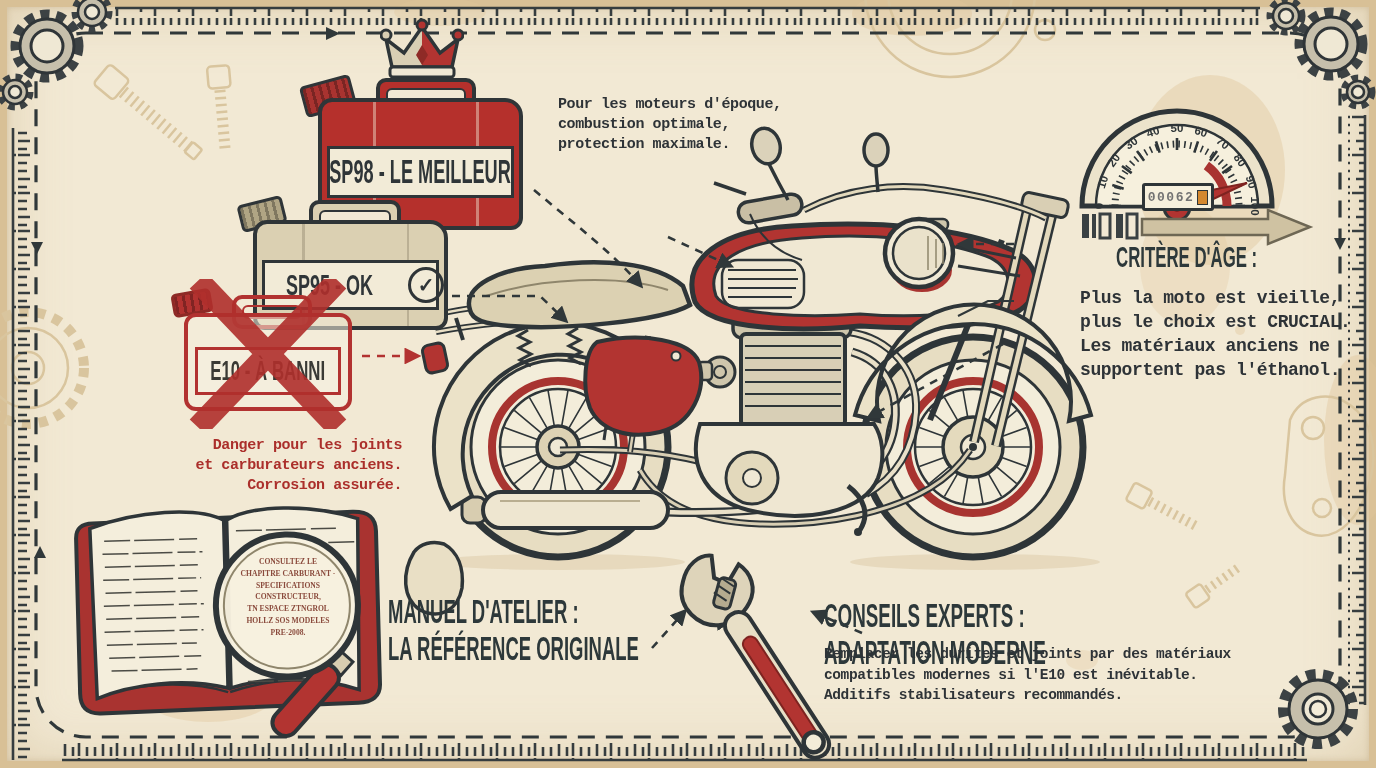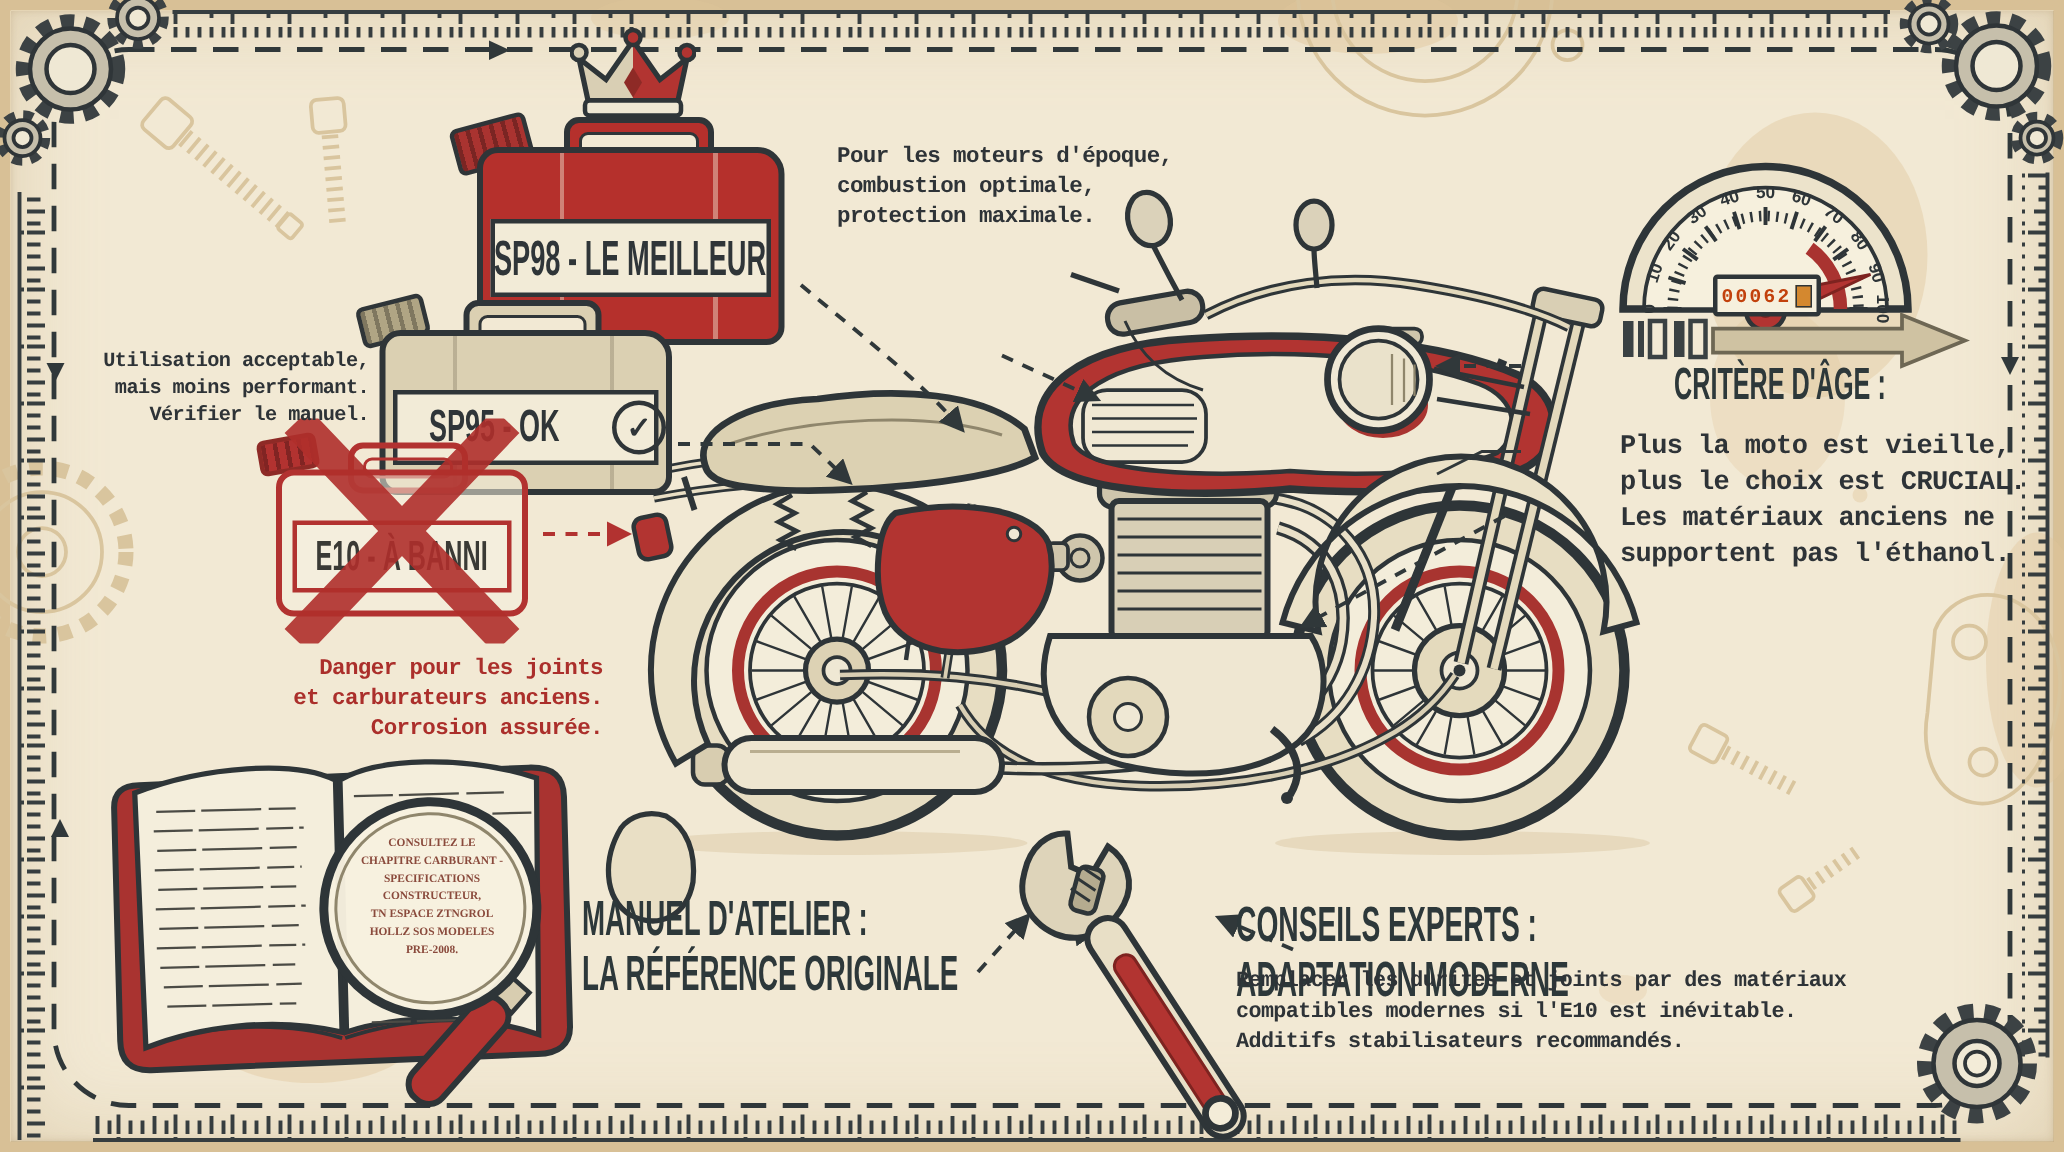--- a/index.html
+++ b/index.html
@@ -24,21 +24,21 @@
     justify-content:center;color:#2f3538;font-weight:700;gap:6px;}
   .can-label .condensed{transform-origin:center;white-space:nowrap;}
   .check-circle{width:30px;height:30px;border:3.5px solid #2f3538;border-radius:50%;display:inline-flex;
     align-items:center;justify-content:center;font-size:20px;font-weight:700;color:#2f3538;flex:0 0 auto;}
   #lens-text{position:absolute;left:224px;top:556px;width:128px;text-align:center;
     font-family:Liberation Serif, serif;font-weight:700;font-size:7.6px;
     line-height:1.55;color:#8a4a3c;white-space:pre-line;z-index:4;}
   #odometer{position:absolute;left:1142px;top:183px;width:66px;height:22px;background:#f6f0dd;
     border:3px solid #2e3538;border-radius:3px;display:flex;align-items:center;justify-content:center;gap:3px;z-index:3;}
   #odometer .digits{font-family:"Liberation Mono","DejaVu Sans Mono",monospace;font-weight:700;font-size:13px;
-    letter-spacing:1.5px;color:#c2410c;}
+    letter-spacing:1.5px;color:#737373;}
   #odometer .cell{width:9px;height:13px;background:#d4882f;border:1.5px solid #2e3538;}
   .z2{z-index:2;}
 </style>
 </head>
 <body>
 
 <div id="stage">
   <div id="paper"></div>
 
   <svg id="art" width="1376" height="768" viewBox="0 0 1376 768">
@@ -408,23 +408,20 @@
       </div>
     </div>
     <svg class="abs" style="left:-14px;top:-18px;" width="196" height="150" viewBox="0 0 196 150">
       <path d="M36,10 L160,140 M160,10 L36,140" stroke="#b02f2c" stroke-width="23" stroke-linecap="square" opacity="0.9"></path>
     </svg>
   </div>
 
   <div class="note z2" style="left:558px;top:95px;width:270px;font-size:15px;">Pour les moteurs d'époque,
 combustion optimale,
 protection maximale.</div>
-  <div class="note right z2" style="left:22px;top:233px;width:224px;font-size:13.5px;">Utilisation acceptable,
-mais moins performant.
-Vérifier le manuel.</div>
   <div class="note red right z2" style="left:138px;top:436px;width:264px;font-size:15px;text-align:right;">Danger pour les joints
 et carburateurs anciens.
 Corrosion assurée.</div>
 
   <div class="display z2" style="left:1116px;top:240px;position:absolute;">
     <span class="condensed" style="font-size:30px;transform:scaleX(0.56);">CRITÈRE D'ÂGE :</span>
   </div>
   <div class="note z2" style="left:1080px;top:286px;width:290px;font-size:18px;">Plus la moto est vieille,
 plus le choix est CRUCIAL.
 Les matériaux anciens ne

